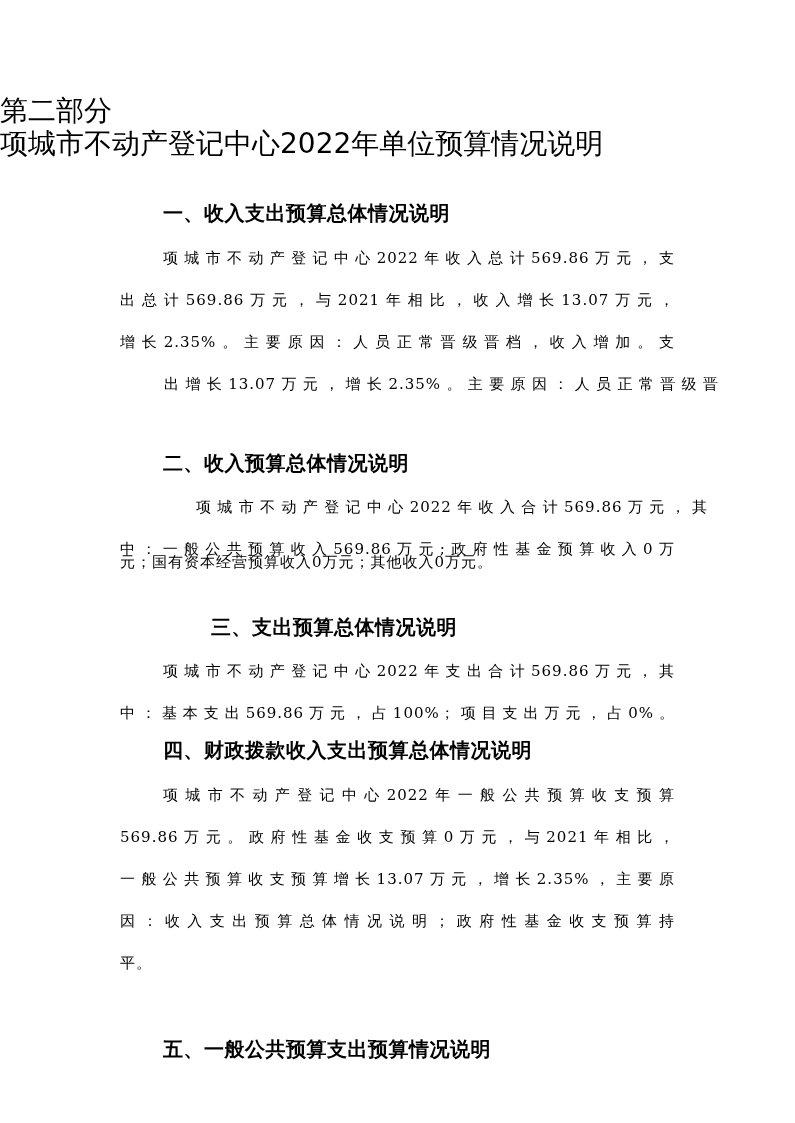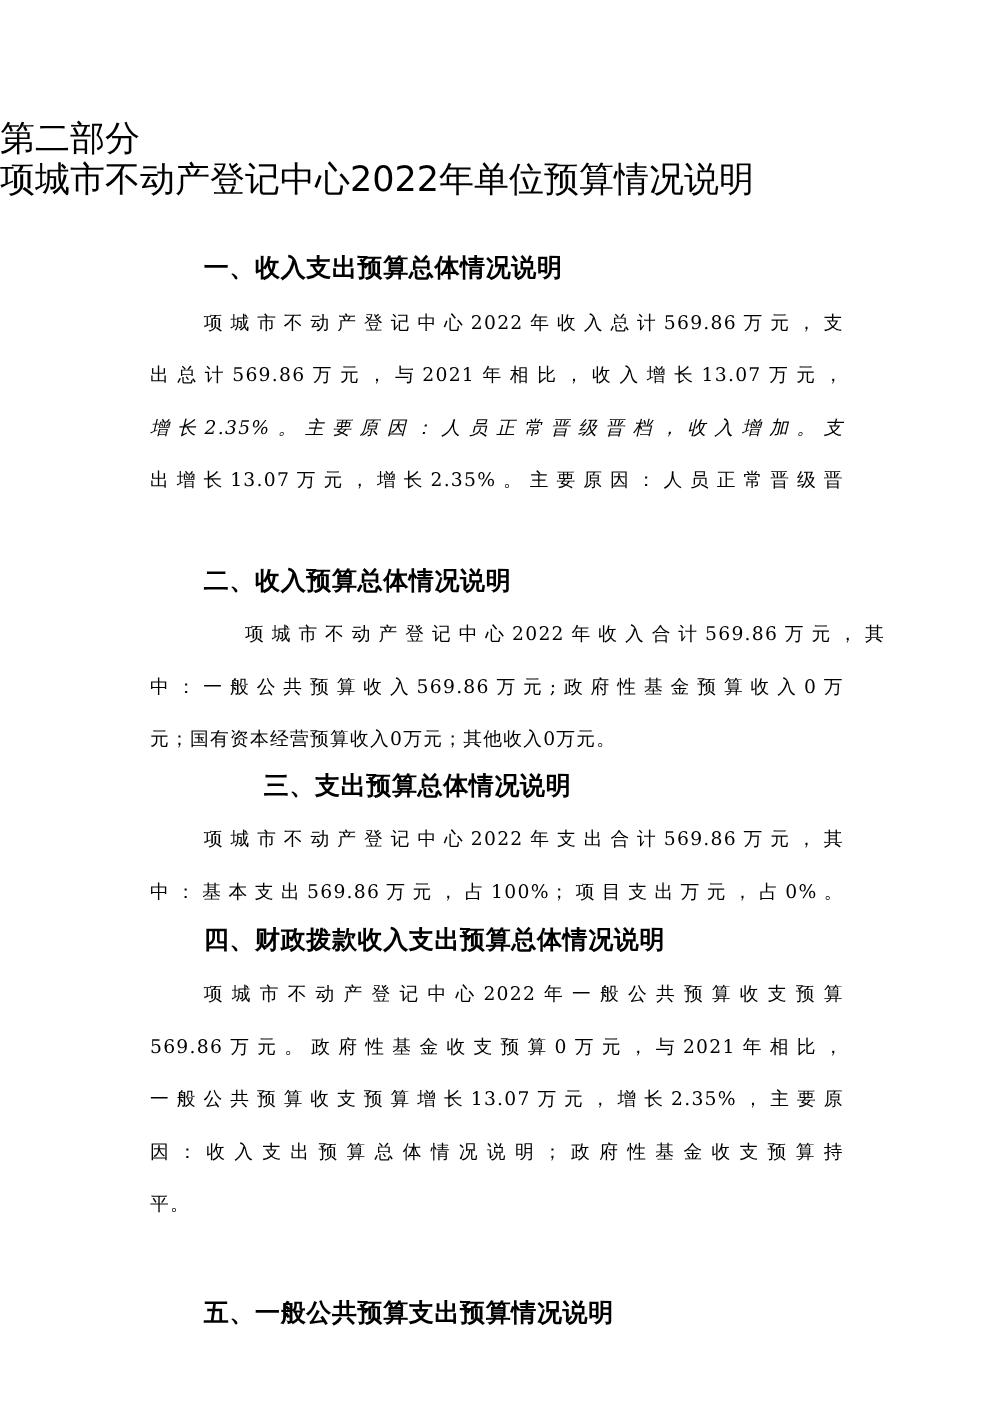--- a/index.html
+++ b/index.html
@@ -26,21 +26,21 @@
       width: 795px;
       font-family: "DejaVu Sans", "Liberation Sans", sans-serif;
       font-size: 28px;
       line-height: 30px;
       color: #000;
       white-space: nowrap;
     }
     .heading {
       position: absolute;
       left: 163px;
-      font-family: Liberation Sans, sans-serif;
+      font-family: Liberation Mono, monospace;
       font-weight: bold;
       font-size: 20px;
       line-height: 28px;
       white-space: nowrap;
       letter-spacing: 0.5px;
     }
     .line {
       position: absolute;
       left: 120px;
       width: 555px;
@@ -65,27 +65,27 @@
 <body>
 
 <div class="page">
 
   <div class="title" style="top:96px;">第二部分</div>
   <div class="title" style="top:129px;">项城市不动产登记中心2022年单位预算情况说明</div>
 
   <div class="heading" style="top:201px;">一、收入支出预算总体情况说明</div>
   <div class="line indent" style="top:244px;">项城市不动产登记中心2022年收入总计569.86万元，支</div>
   <div class="line" style="top:286px;">出总计569.86万元，与2021年相比，收入增长13.07万元，</div>
-  <div class="line" style="top:328px;font-style:italic;">增长2.35%。主要原因：人员正常晋级晋档，收入增加。支</div>
-  <div class="line" style="top:370px;">出增长13.07万元，增长2.35%。主要原因：人员正常晋级晋</div>
+  <div class="line" style="top:328px;">增长2.35%。主要原因：人员正常晋级晋档，收入增加。支</div>
+  <div class="line" style="top:370px;margin-left:44px;">出增长13.07万元，增长2.35%。主要原因：人员正常晋级晋</div>
 
   <div class="heading" style="top:451px;">二、收入预算总体情况说明</div>
   <div class="line indent" style="top:493px;margin-left:33px;">项城市不动产登记中心2022年收入合计569.86万元，其</div>
   <div class="line" style="top:535px;">中：一般公共预算收入569.86万元;政府性基金预算收入0万</div>
-  <div class="line short" style="top:577px;">元；国有资本经营预算收入0万元；其他收入0万元。</div>
+  <div class="line short" style="top:548px;">元；国有资本经营预算收入0万元；其他收入0万元。</div>
 
   <div class="heading" style="top:615px;margin-left:48px;">三、支出预算总体情况说明</div>
   <div class="line indent" style="top:657px;">项城市不动产登记中心2022年支出合计569.86万元，其</div>
   <div class="line" style="top:699px;">中：基本支出569.86万元，占100%；项目支出万元，占0%。</div>
 
   <div class="heading" style="top:738px;text-align:center;">四、财政拨款收入支出预算总体情况说明</div>
   <div class="line indent" style="top:781px;">项城市不动产登记中心2022年一般公共预算收支预算</div>
   <div class="line" style="top:823px;">569.86万元。政府性基金收支预算0万元，与2021年相比，</div>
   <div class="line" style="top:865px;">一般公共预算收支预算增长13.07万元，增长2.35%，主要原</div>
   <div class="line" style="top:907px;">因：收入支出预算总体情况说明；政府性基金收支预算持</div>

